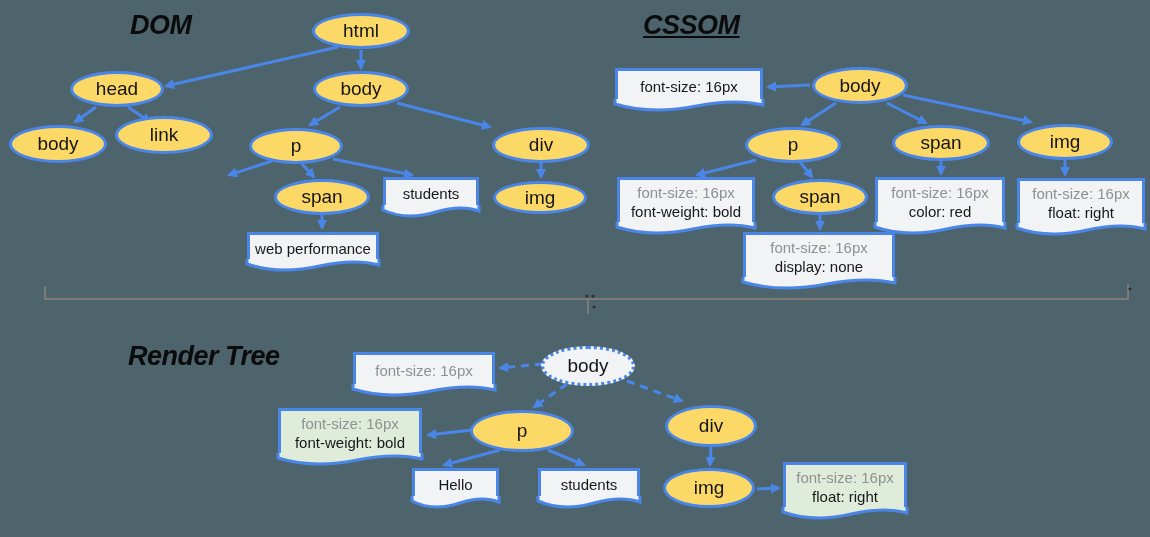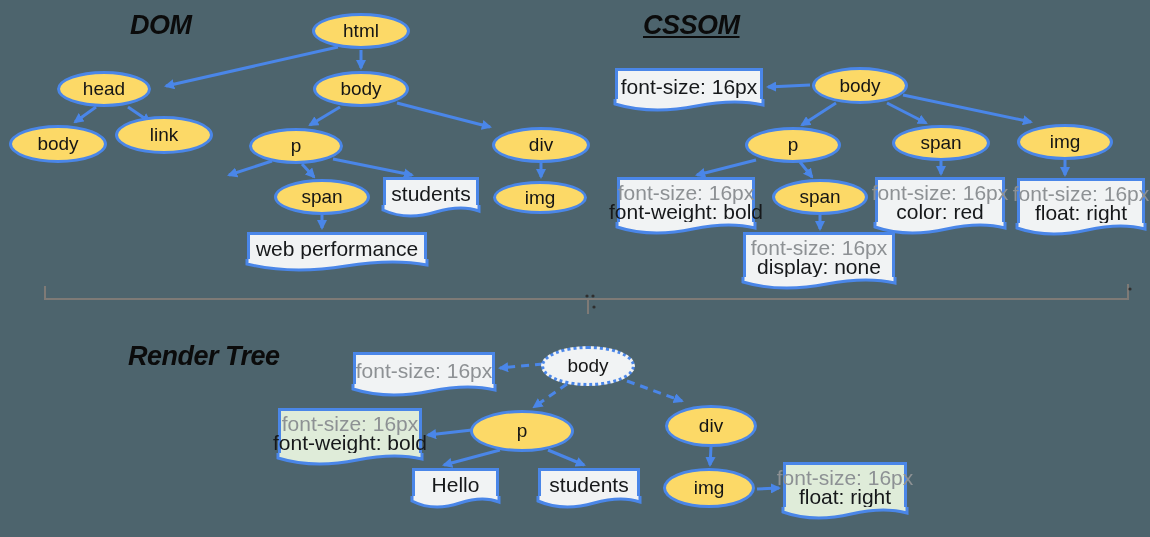--- a/index.html
+++ b/index.html
@@ -10,21 +10,21 @@
   .dash{stroke-dasharray:8 6;}
   .divider{stroke:#7e7a76;stroke-width:2;fill:none;}
   .title{position:absolute;font-weight:bold;font-style:italic;font-size:27px;
          color:#0b0b0b;letter-spacing:-0.5px;white-space:nowrap;}
   .node{position:absolute;box-sizing:border-box;border:3px solid #4a86e8;border-radius:50%;
         background:#fcd967;display:flex;align-items:center;justify-content:center;
         font-size:19px;color:#151515;white-space:nowrap;}
   .node.ghost{background:#f1f3f4;border-style:dotted;}
   .doc{position:absolute;box-sizing:border-box;border:3px solid #4a86e8;border-bottom:none;
        background:#f1f3f4;display:flex;flex-direction:column;align-items:center;justify-content:center;
-       font-size:21px;line-height:19px;color:#16181a;text-align:center;white-space:nowrap;}
+       font-size:15px;line-height:19px;color:#16181a;text-align:center;white-space:nowrap;}
   .doc.green{background:#dfecd9;}
   .muted{color:#8d9194;}
   .wave{position:absolute;left:-3px;bottom:-9px;width:calc(100% + 6px);height:11px;overflow:visible;}
   .wf{fill:#f1f3f4;stroke:none;}
   .green .wf{fill:#dfecd9;}
   .ws{fill:none;stroke:#4a86e8;stroke-width:3;}
 </style>
 </head>
 <body>
 
@@ -71,37 +71,37 @@
     <line class="ar" x1="472" y1="430" x2="428" y2="435" marker-end="url(#ah)"></line>
     <line class="ar" x1="500" y1="450" x2="444" y2="465" marker-end="url(#ah)"></line>
     <line class="ar" x1="548" y1="450" x2="584" y2="465" marker-end="url(#ah)"></line>
     <line class="ar" x1="711" y1="447" x2="710" y2="465" marker-end="url(#ah)"></line>
     <line class="ar" x1="757" y1="489" x2="779" y2="488" marker-end="url(#ah)"></line>
   </svg>
 
   <div class="title" style="left:130px;top:10px;">DOM</div>
 
   <div class="node" style="left:312px;top:13px;width:98px;height:36px;">html</div>
-  <div class="node" style="left:57px;top:71px;width:94px;height:36px;">head</div>
+  <div class="node" style="left:70px;top:71px;width:94px;height:36px;">head</div>
   <div class="node" style="left:313px;top:71px;width:96px;height:36px;">body</div>
   <div class="node" style="left:9px;top:125px;width:98px;height:38px;">body</div>
   <div class="node" style="left:115px;top:116px;width:98px;height:38px;">link</div>
   <div class="node" style="left:249px;top:128px;width:94px;height:36px;">p</div>
   <div class="node" style="left:492px;top:127px;width:98px;height:36px;">div</div>
   <div class="node" style="left:274px;top:179px;width:96px;height:36px;">span</div>
   <div class="node" style="left:493px;top:181px;width:94px;height:33px;">img</div>
 
   <div class="doc" style="left:383px;top:177px;width:96px;height:30px;">
     <div>students</div>
     <svg class="wave" viewBox="0 0 100 11" preserveAspectRatio="none">
         <path class="wf" d="M0,0 L0,5 C18,13 38,12 55,7 C72,2 86,1 100,6 L100,0 Z"></path>
         <path class="ws" d="M0,0 L0,5 C18,13 38,12 55,7 C72,2 86,1 100,6 L100,0" vector-effect="non-scaling-stroke"></path>
       </svg>
   </div>
-  <div class="doc" style="left:247px;top:232px;width:180px;height:29px;">
+  <div class="doc" style="left:247px;top:232px;width:132px;height:29px;">
     <div>web performance</div>
     <svg class="wave" viewBox="0 0 100 11" preserveAspectRatio="none">
         <path class="wf" d="M0,0 L0,5 C18,13 38,12 55,7 C72,2 86,1 100,6 L100,0 Z"></path>
         <path class="ws" d="M0,0 L0,5 C18,13 38,12 55,7 C72,2 86,1 100,6 L100,0" vector-effect="non-scaling-stroke"></path>
       </svg>
   </div>
 
   <div class="title" style="left:643px;top:10px;text-decoration:underline;">CSSOM</div>
 
   <div class="node" style="left:812px;top:67px;width:96px;height:37px;">body</div>

